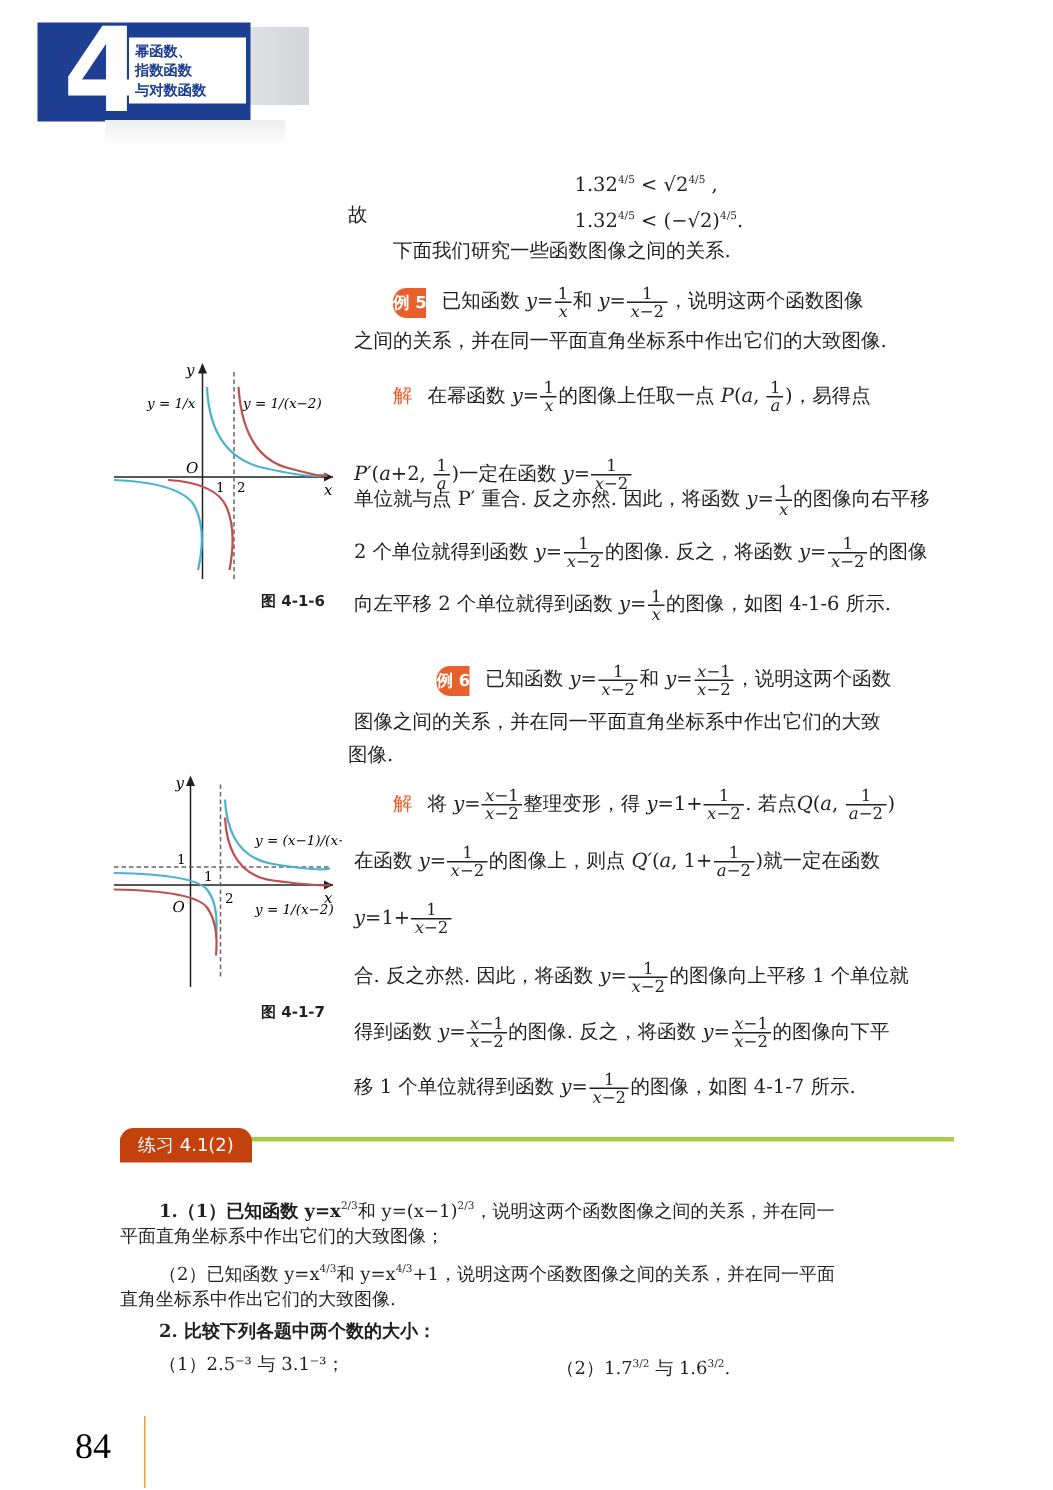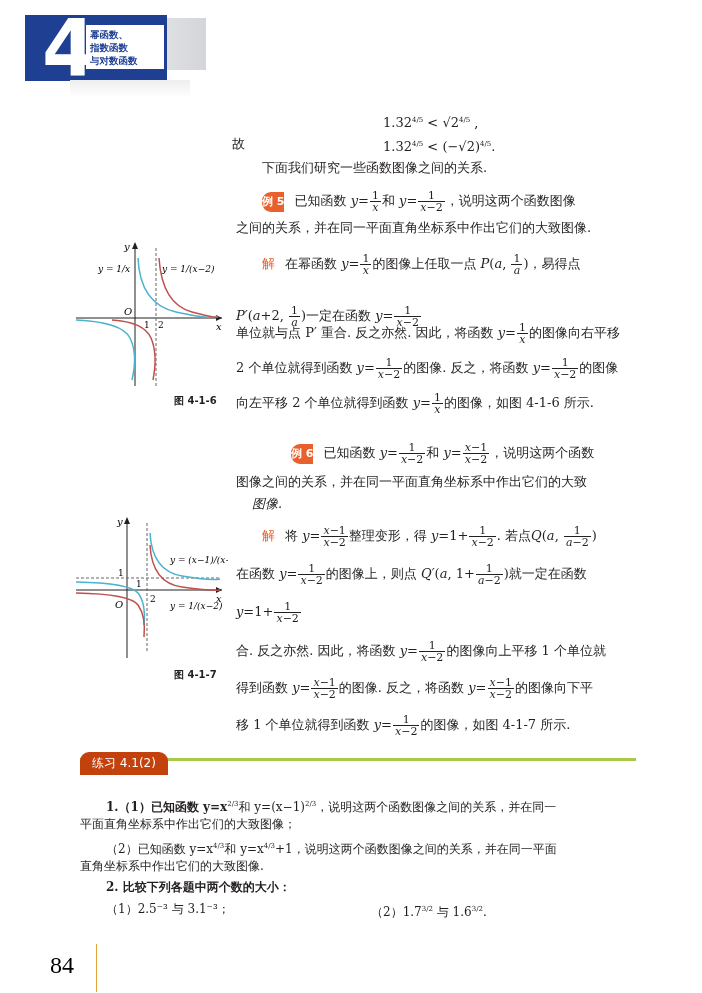--- a/index.html
+++ b/index.html
@@ -86,21 +86,21 @@
   <text x="52" y="12" font-size="10" font-style="italic" font-family="DejaVu Serif,serif">y</text>
   <text x="26" y="34" font-size="9" font-style="italic" font-family="DejaVu Serif,serif">y = 1/x</text>
   <text x="90" y="34" font-size="9" font-style="italic" font-family="DejaVu Serif,serif">y = 1/(x−2)</text>
 </svg>
 <div class="abs cap" style="left:128px;top:394px;">图 4-1-6</div>
 
 <div class="abs txt" style="left:262px;top:442px;margin-left:29px;">
   <span class="badge">例 6</span><span>已知函数</span> <i>y</i>=<span class="frac"><span class="n">1</span><span class="d"><i>x</i>−2</span></span><span>和</span> <i>y</i>=<span class="frac"><span class="n"><i>x</i>−1</span><span class="d"><i>x</i>−2</span></span><span>，说明这两个函数</span>
 </div>
 <div class="abs txt" style="left:236px;top:474px;">图像之间的关系，并在同一平面直角坐标系中作出它们的大致</div>
-<div class="abs txt" style="left:252px;top:496px;font-style:italic;">图像.</div>
+<div class="abs txt" style="left:232px;top:496px;">图像.</div>
 
 <div class="abs txt" style="left:262px;top:525px;">
   <span class="jie">解</span><span>将</span> <i>y</i>=<span class="frac"><span class="n"><i>x</i>−1</span><span class="d"><i>x</i>−2</span></span><span>整理变形，得</span> <i>y</i>=1+<span class="frac"><span class="n">1</span><span class="d"><i>x</i>−2</span></span><span>. 若点</span><i>Q</i>(<i>a</i>, <span class="frac"><span class="n">1</span><span class="d"><i>a</i>−2</span></span>)
 </div>
 <div class="abs txt" style="left:236px;top:563px;">
   <span>在函数</span> <i>y</i>=<span class="frac"><span class="n">1</span><span class="d"><i>x</i>−2</span></span><span>的图像上，则点</span> <i>Q′</i>(<i>a</i>, 1+<span class="frac"><span class="n">1</span><span class="d"><i>a</i>−2</span></span>)<span>就一定在函数</span>
 </div>
 <div class="abs txt" style="left:236px;top:601px;">
   <i>y</i>=1+<span class="frac"><span class="n">1</span><span class="d"><i>x</i>−2</span></span>
 </div>

